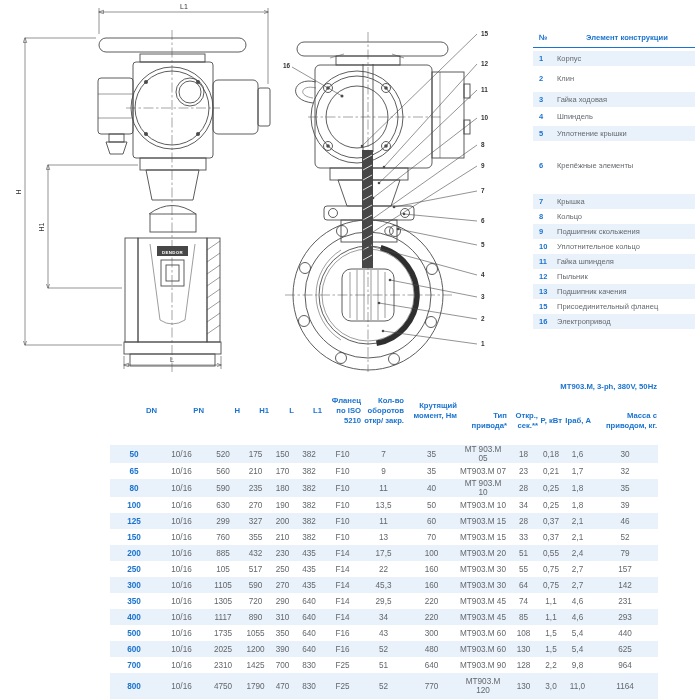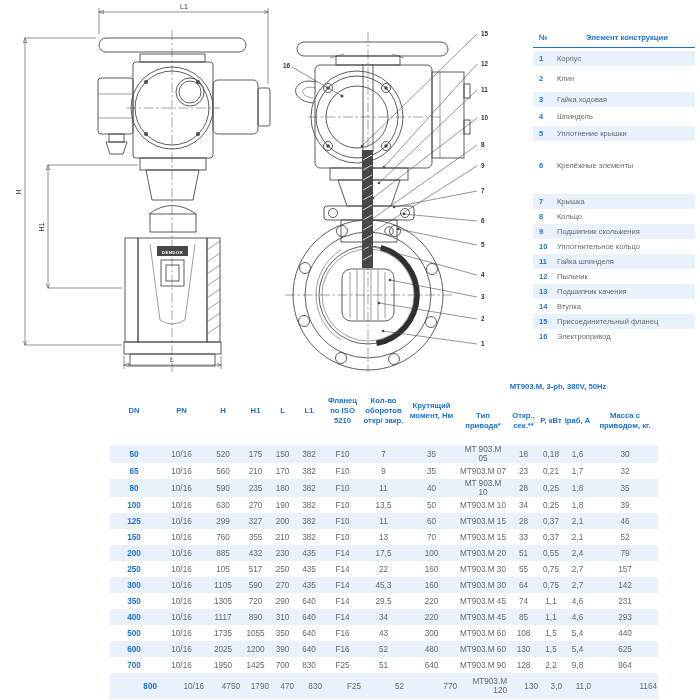--- a/index.html
+++ b/index.html
@@ -36,27 +36,27 @@
   .legend-row:nth-child(odd){background:#e9f1fa;}
   .legend-row:nth-child(1){margin-top:3px;}
   .legend-row:nth-child(2){margin:5px 0 6px 0;}
   .legend-row:nth-child(3){margin-bottom:2px;}
   .legend-row:nth-child(4){margin-bottom:2px;}
   .legend-row:nth-child(5){margin-bottom:14px;}
   .legend-row:nth-child(6){height:20px;margin-bottom:19px;}
 
   
   table.spec{position:absolute;left:110px;top:376px;width:548px;border-collapse:collapse;table-layout:fixed;}
-  table.spec th{color:#1a73cf;font-weight:bold;font-size:7.7px;text-align:center;
+  table.spec th{color:#1a73cf;font-weight:bold;font-size:7.7px;text-align:right;
                 vertical-align:middle;padding:1px 1px;line-height:1.3;}
   table.spec thead tr.grp th.group-title{vertical-align:top;padding-top:6px;height:14px;}
   table.spec thead tr.sub th{vertical-align:middle;height:46px;}
   table.spec td{font-size:8.2px;color:#63676b;text-align:center;padding:0 1px;height:16px;line-height:1.1;}
   table.spec tbody tr:nth-child(odd){background:#e9f1fa;}
-  table.spec tbody tr:nth-child(15) td{height:26px;text-align:right;}
+  table.spec tbody tr:nth-child(15) td{height:26px;}
   table.spec td.dn{color:#1a73cf;font-weight:bold;}
 </style>
 </head>
 <body>
 
 <div id="stage">
 
   <svg id="fig" width="533" height="375" viewBox="0 0 533 375">
     <defs>
       <marker id="arr" markerWidth="9" markerHeight="8" refX="7.5" refY="3" orient="auto-start-reverse">
@@ -310,24 +310,20 @@
         <div class="legend-row">
           <span class="num">12</span>
           <span class="label">Пыльник</span>
         </div>
 
         <div class="legend-row">
           <span class="num">13</span>
           <span class="label">Подшипник качения</span>
         </div>
 
-        <div class="legend-row">
-          <span class="num">14</span>
-          <span class="label">Втулка</span>
-        </div>
 
         <div class="legend-row">
           <span class="num">15</span>
           <span class="label">Присоединительный фланец</span>
         </div>
 
         <div class="legend-row">
           <span class="num">16</span>
           <span class="label">Электропривод</span>
         </div>
@@ -608,21 +604,21 @@
           <td>MT903.M 60</td>
           <td>130</td>
           <td>1,5</td>
           <td>5,4</td>
           <td>625</td>
         </tr>
 
         <tr>
           <td class="dn">700</td>
           <td>10/16</td>
-          <td>1950</td>
+          <td>2310</td>
           <td>1425</td>
           <td>700</td>
           <td>830</td>
           <td>F25</td>
           <td>51</td>
           <td>640</td>
           <td>MT903.M 90</td>
           <td>128</td>
           <td>2,2</td>
           <td>9,8</td>

